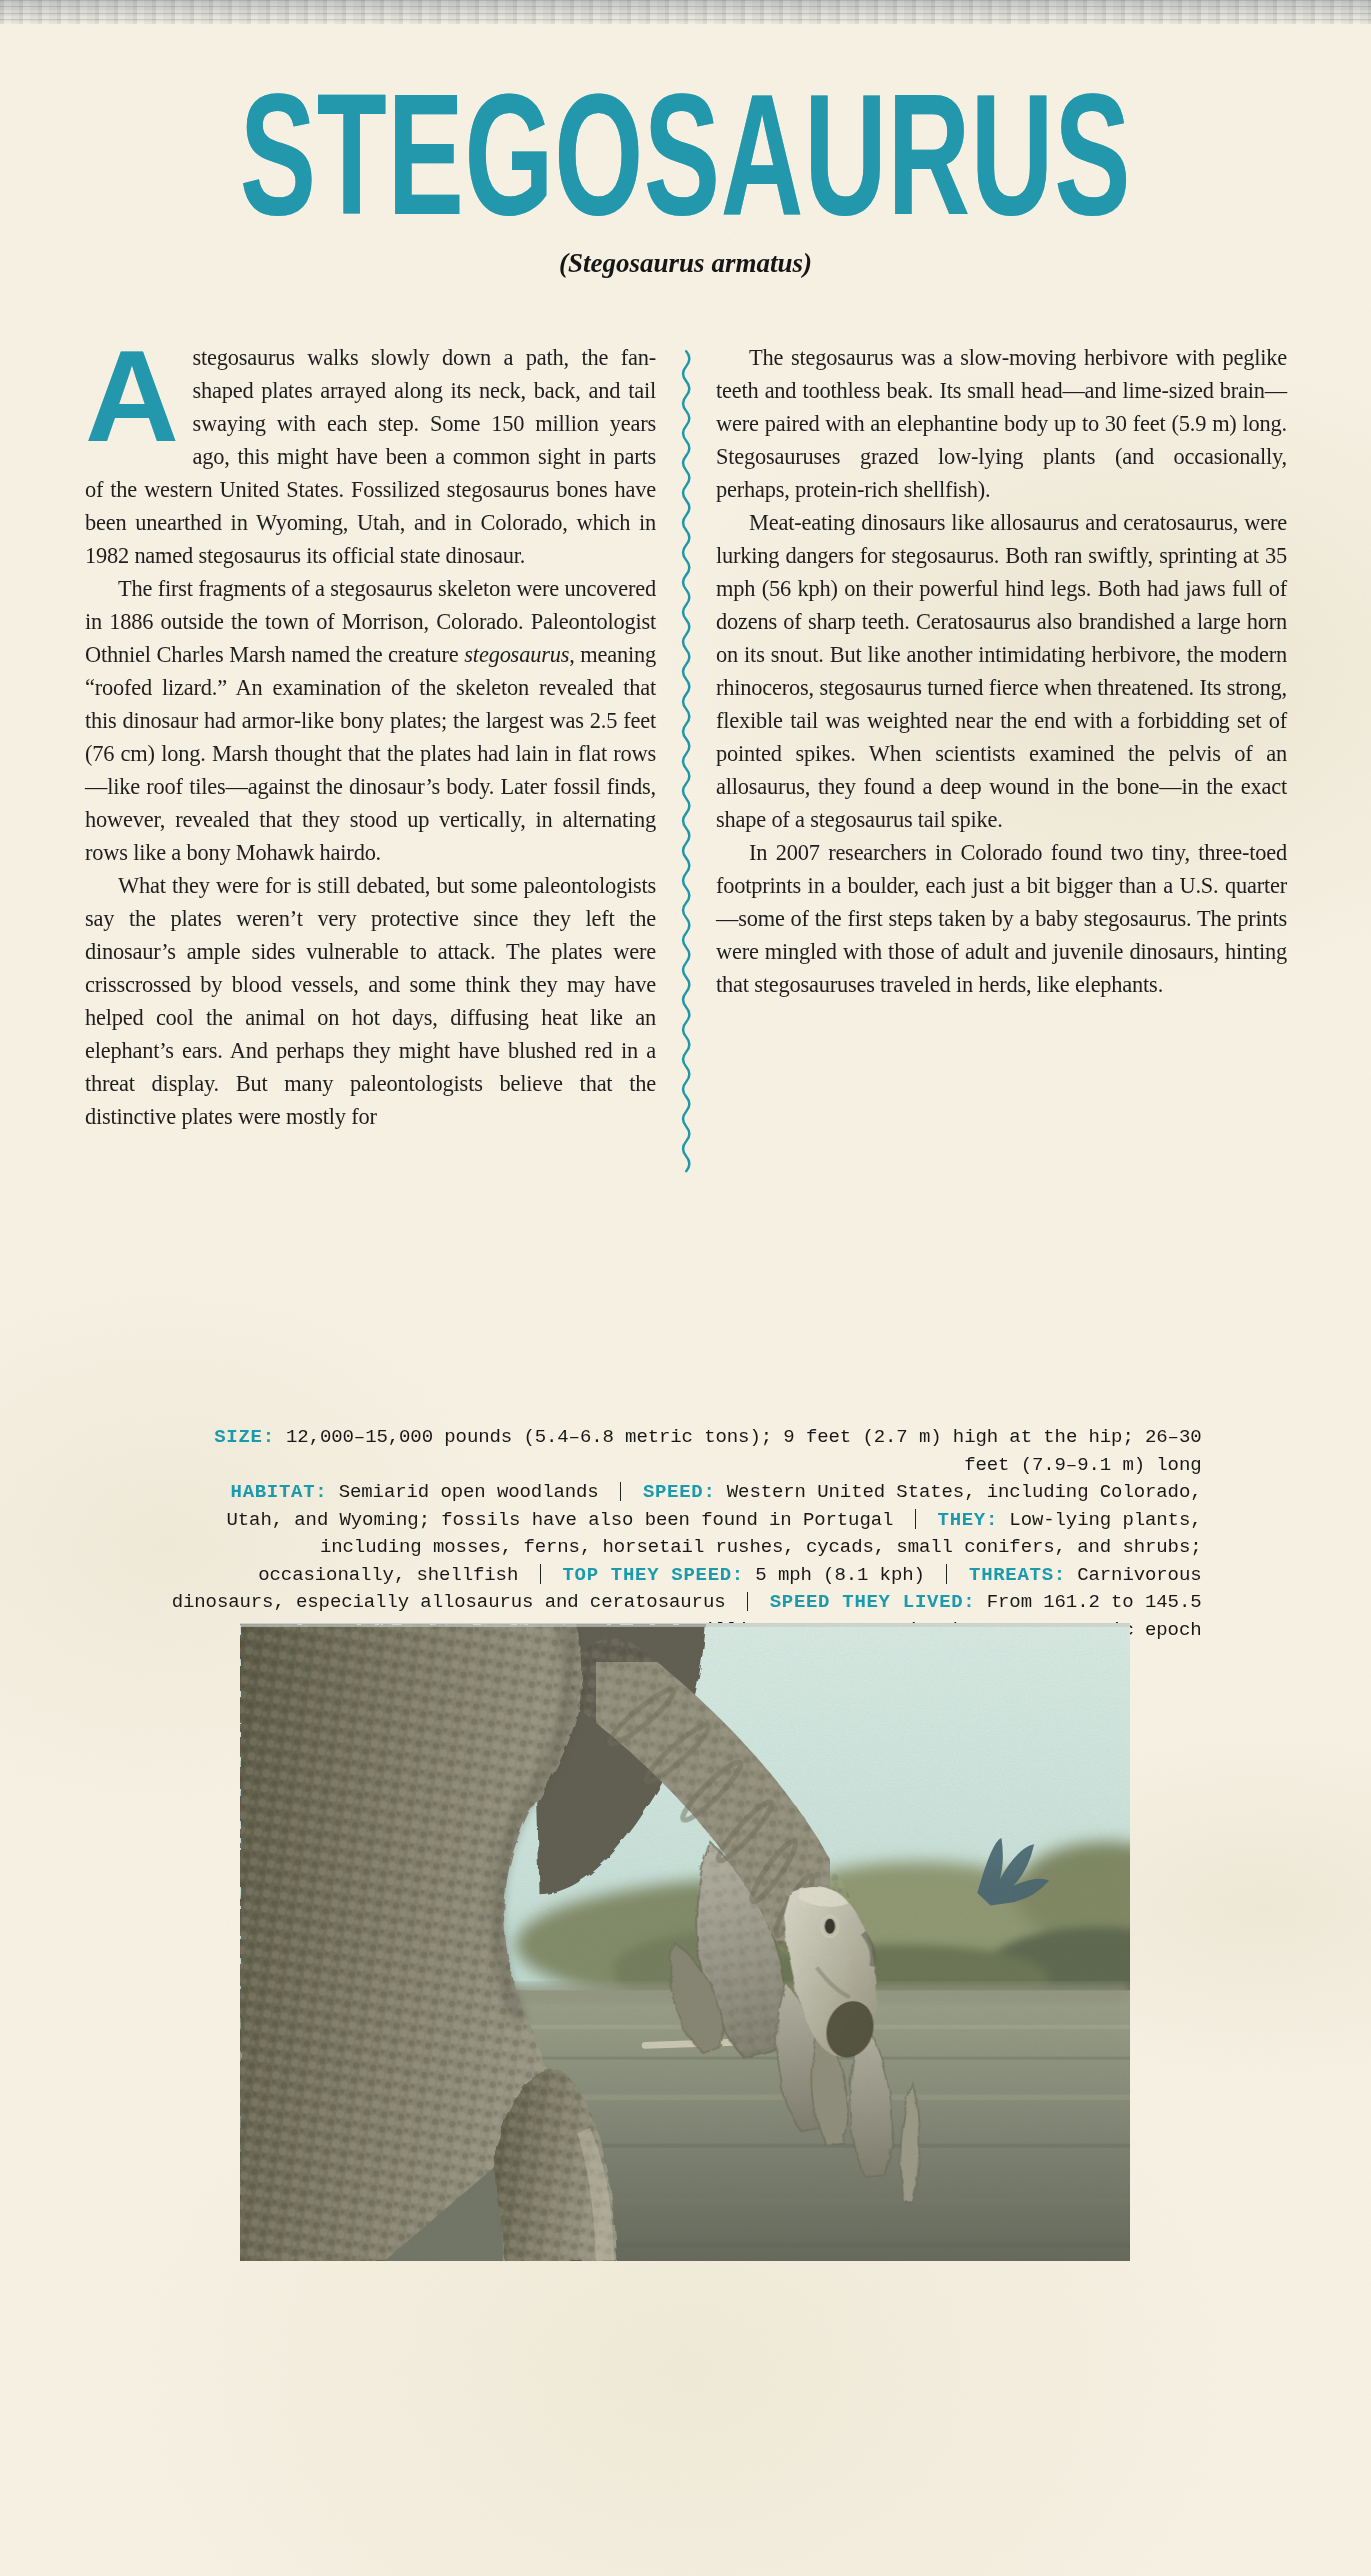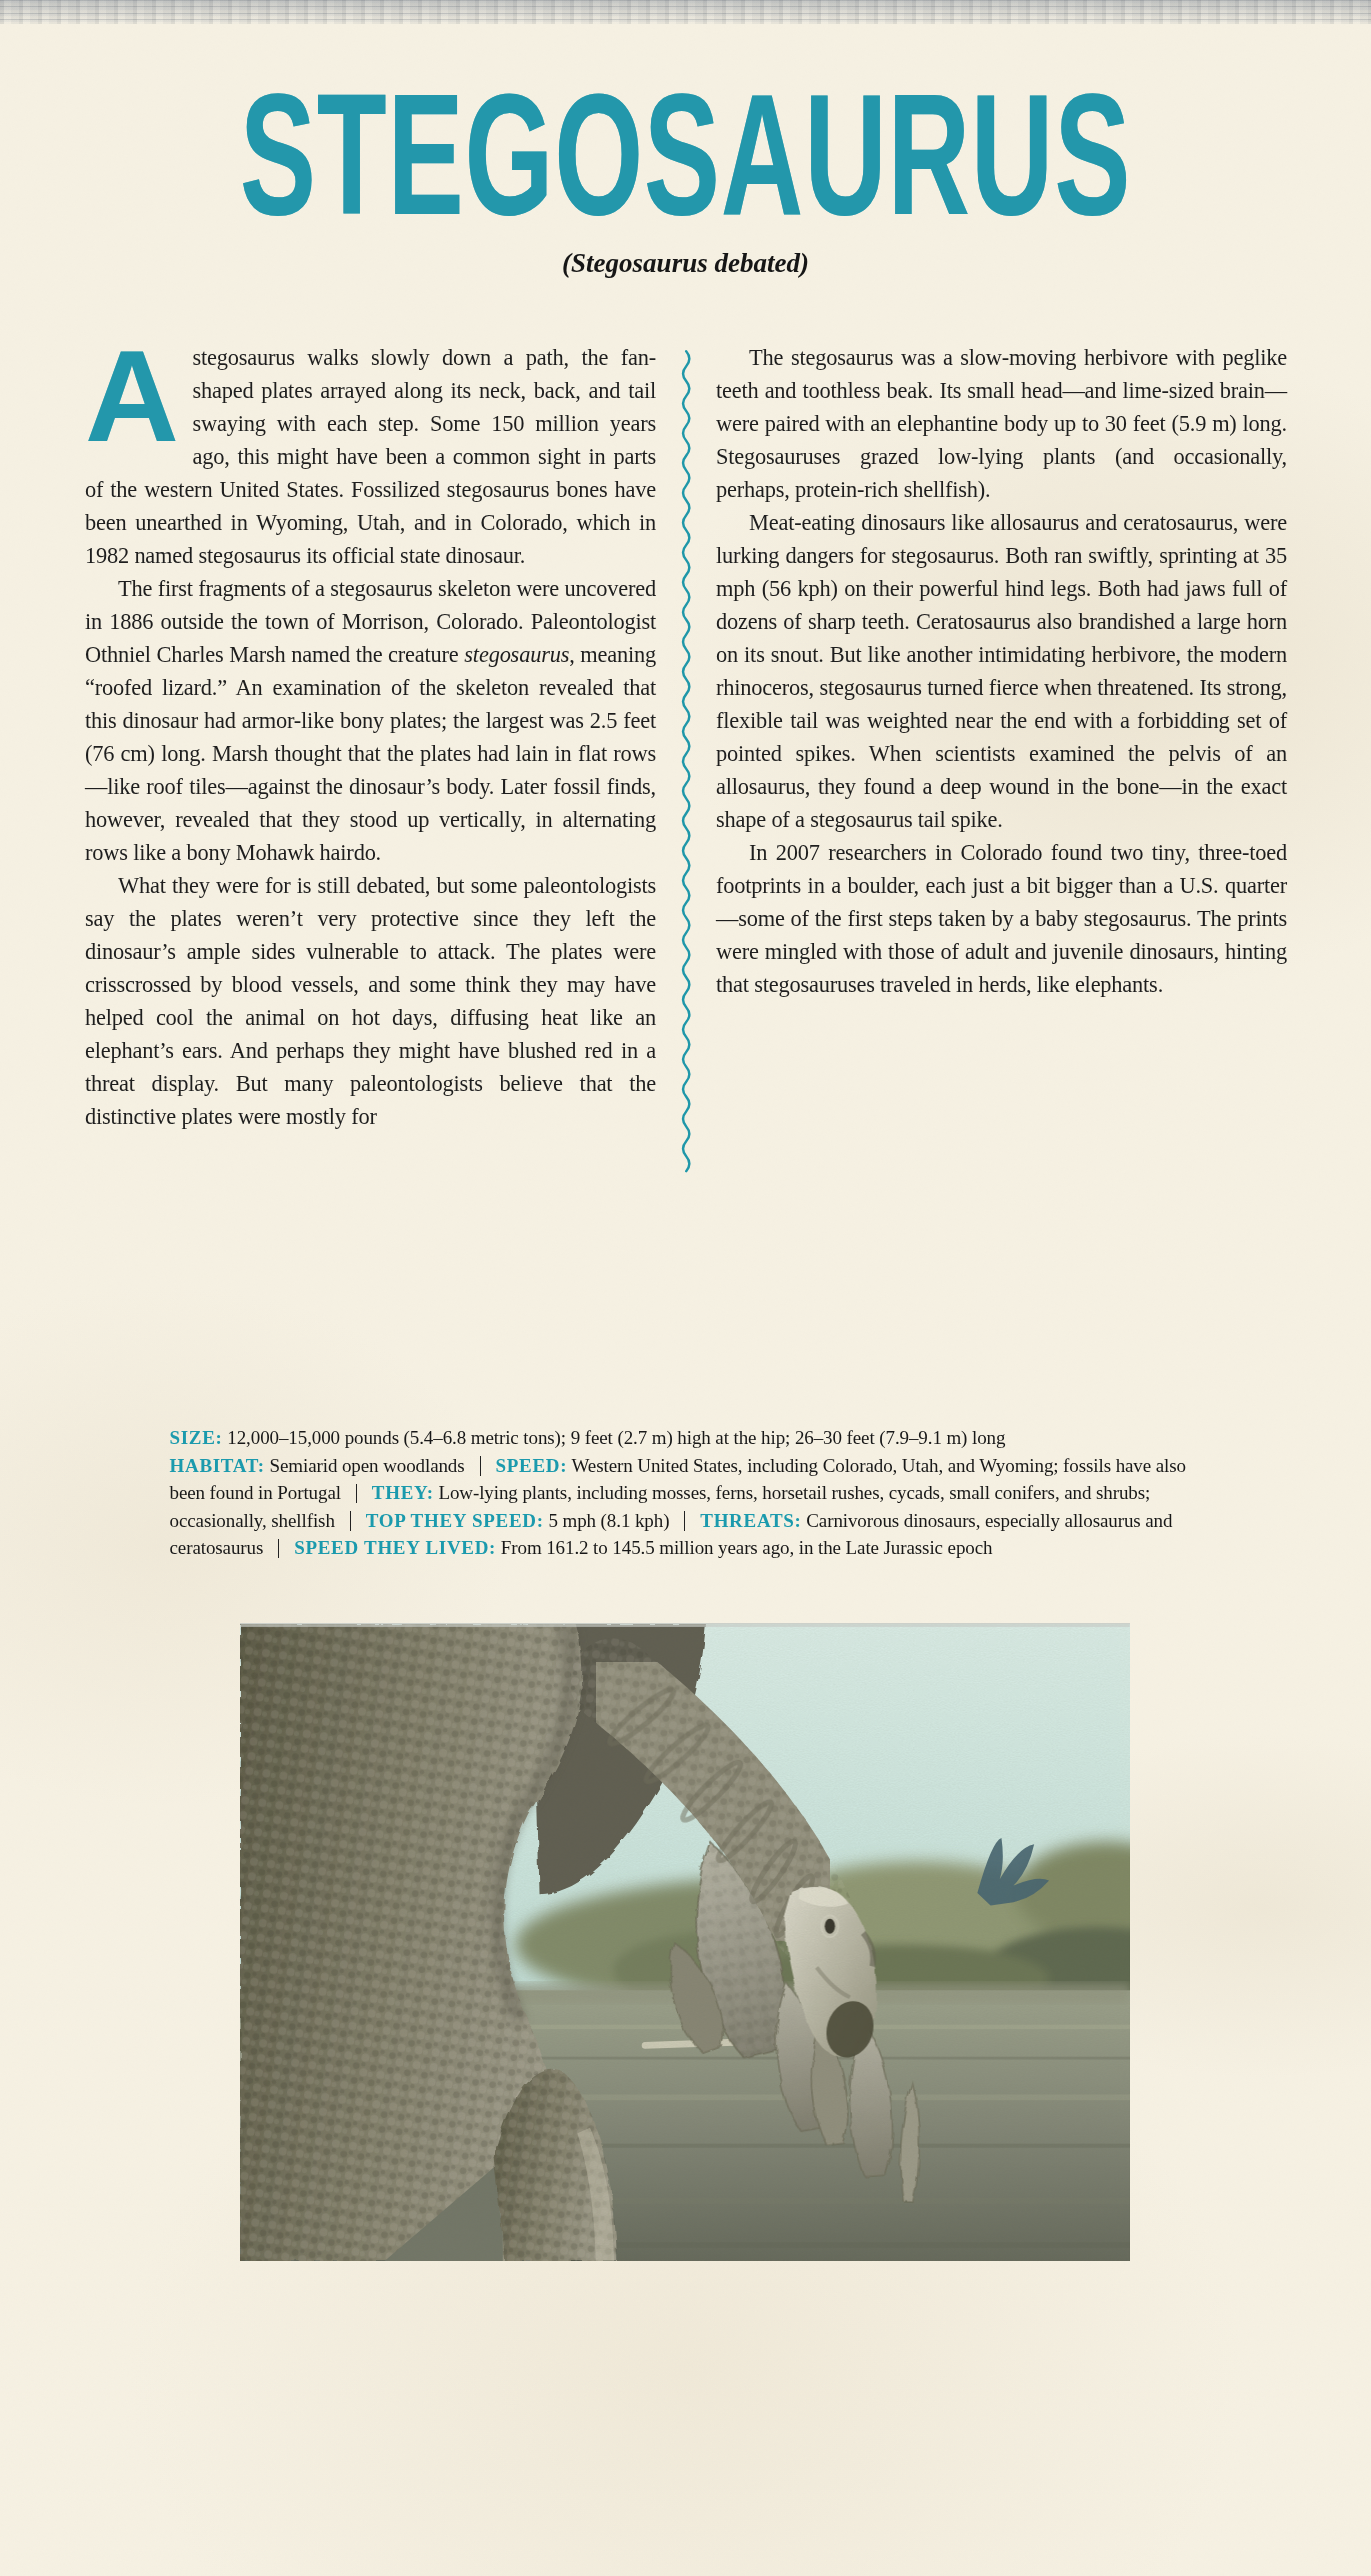--- a/index.html
+++ b/index.html
@@ -78,22 +78,22 @@
   }
   .ital { font-style: italic; }
   .divider {
     position: absolute; top: 349px; left: 677px; width: 18.4px; height: 860px;
   }
 
   
   .facts {
     position: absolute; top: 1424px; left: 50%; transform: translateX(-50%);
     width: 1032px;
-    text-align: left;
-    font-family: Liberation Serif, serif;
+    text-align: right;
+    font-family: Liberation Mono, monospace;
     font-size: 19px;
     line-height: 27.5px;
     color: #181818;
     letter-spacing: -0.1px;
   }
   .facts .fl {
     color: #1b9aad;
     font-weight: bold;
     letter-spacing: 0.7px;
   }
@@ -120,21 +120,21 @@
 
 <svg class="grain-page" xmlns="http://www.w3.org/2000/svg" viewBox="0 0 2391 4491" width="1371" height="2576">
   <filter id="paperNoise">
     <feTurbulence type="fractalNoise" baseFrequency="0.8" numOctaves="2" seed="11"></feTurbulence>
     <feColorMatrix type="matrix" values="0 0 0 0 0.45  0 0 0 0 0.42  0 0 0 0 0.36  0 0 0 0.05 0"></feColorMatrix>
   </filter>
   <rect width="100%" height="100%" filter="url(#paperNoise)"></rect>
 </svg>
 
 <h1 class="title">STEGOSAURUS</h1>
-<div class="subtitle">(Stegosaurus debated)</div>
+<div class="subtitle">(Stegosaurus armatus)</div>
 
 <main class="columns">
   <div class="col">
     <p><span class="dropcap">A</span><span>stegosaurus walks slowly down a path, the fan-shaped plates arrayed along its neck, back, and tail swaying with each step. Some 150 million years ago, this might have been a common sight in parts of the western United States. Fossilized stegosaurus bones have been unearthed in Wyoming, Utah, and in Colorado, which in 1982 named stegosaurus its official state dinosaur.</span></p>
     <p class="indent"><span>The first fragments of a stegosaurus skeleton were uncovered in 1886 outside the town of Morrison, Colorado. Paleontologist Othniel Charles Marsh named the creature </span><span class="ital">stegosaurus</span><span>, meaning “roofed lizard.” An examination of the skeleton revealed that this dinosaur had armor-like bony plates; the largest was 2.5 feet (76 cm) long. Marsh thought that the plates had lain in flat rows—like roof tiles—against the dinosaur’s body. Later fossil finds, however, revealed that they stood up vertically, in alternating rows like a bony Mohawk hairdo.</span></p>
     <p class="indent"><span>What they were for is still debated, but some paleontologists say the plates weren’t very protective since they left the dinosaur’s ample sides vulnerable to attack. The plates were crisscrossed by blood vessels, and some think they may have helped cool the animal on hot days, diffusing heat like an elephant’s ears. And perhaps they might have blushed red in a threat display. But many paleontologists believe that the distinctive plates were mostly for</span></p>
   </div>
   <div class="col">
     <p class="indent"><span>The stegosaurus was a slow-moving herbivore with peglike teeth and toothless beak. Its small head—and lime-sized brain—were paired with an elephantine body up to 30 feet (5.9 m) long. Stegosauruses grazed low-lying plants (and occasionally, perhaps, protein-rich shellfish).</span></p>
     <p class="indent"><span>Meat-eating dinosaurs like allosaurus and ceratosaurus, were lurking dangers for stegosaurus. Both ran swiftly, sprinting at 35 mph (56 kph) on their powerful hind legs. Both had jaws full of dozens of sharp teeth. Ceratosaurus also brandished a large horn on its snout. But like another intimidating herbivore, the modern rhinoceros, stegosaurus turned fierce when threatened. Its strong, flexible tail was weighted near the end with a forbidding set of pointed spikes. When scientists examined the pelvis of an allosaurus, they found a deep wound in the bone—in the exact shape of a stegosaurus tail spike.</span></p>

